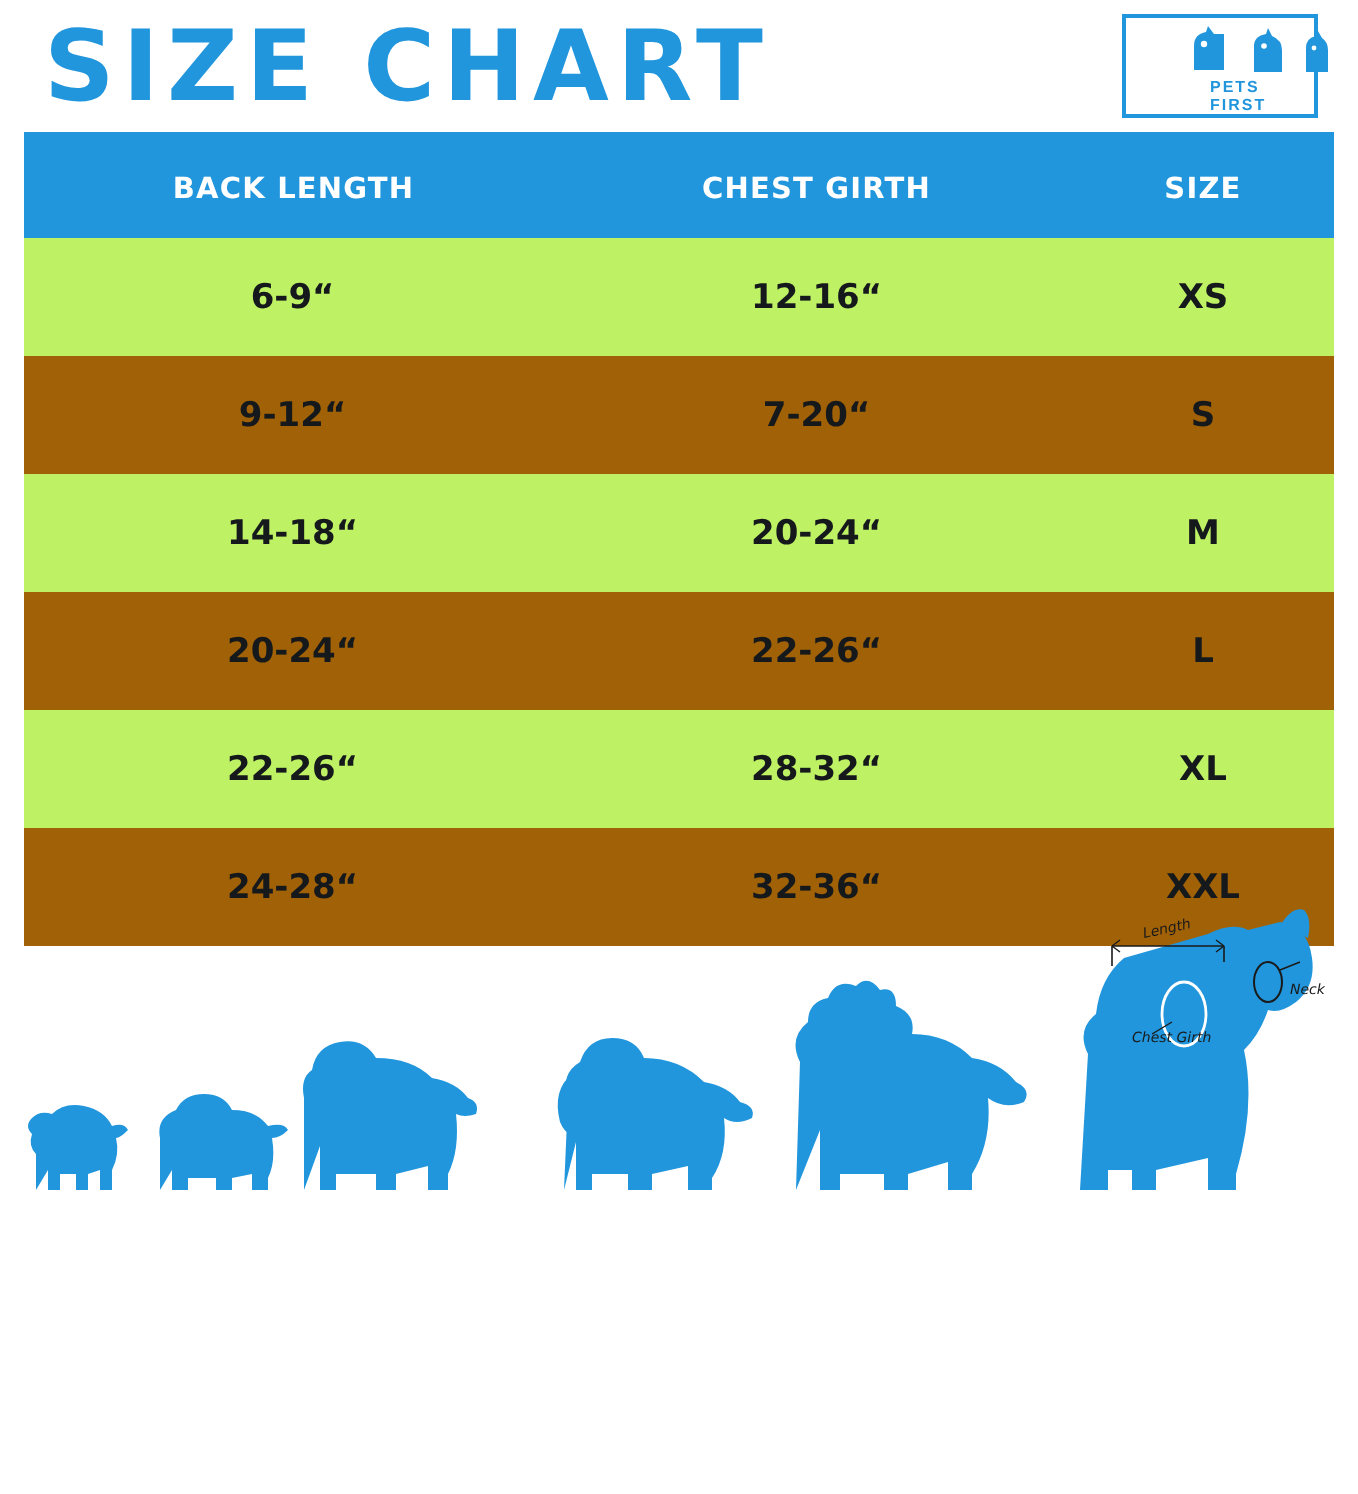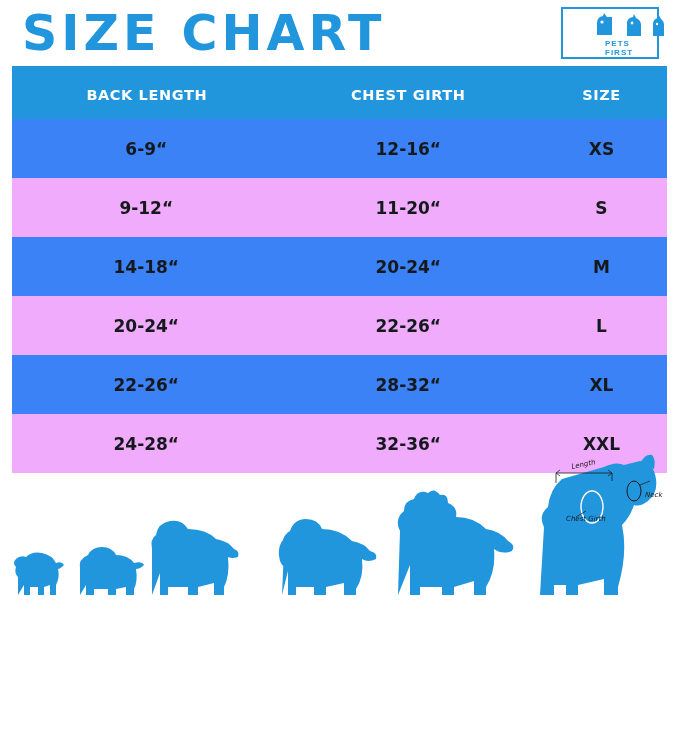--- a/index.html
+++ b/index.html
@@ -100,22 +100,22 @@
   }
   .table th.c1 { padding-left: 2px; }
   .table td {
     height: 57px;
     text-align: center;
     font-family: "DejaVu Sans", sans-serif;
     font-weight: bold;
     font-size: 17px;
     color: #16191c;
   }
-  .row-dark td { background: #3b82f6; }
-  .row-light td { background: #f0abfc; }
+  .row-dark td { background: #bef264; }
+  .row-light td { background: #a16207; }
   .col1 { width: 41%; }
   .col2 { width: 39%; }
   .col3 { width: 20%; }
 
   
   .silhouettes {
     position: absolute;
     left: 0;
     bottom: 0;
     width: 679px;
@@ -168,21 +168,21 @@
       </tr>
     </thead>
     <tbody>
       <tr class="row-dark">
         <td>6-9“</td>
         <td>12-16“</td>
         <td>XS</td>
       </tr>
       <tr class="row-light">
         <td>9-12“</td>
-        <td>11-20“</td>
+        <td>7-20“</td>
         <td>S</td>
       </tr>
       <tr class="row-dark">
         <td>14-18“</td>
         <td>20-24“</td>
         <td>M</td>
       </tr>
       <tr class="row-light">
         <td>20-24“</td>
         <td>22-26“</td>

